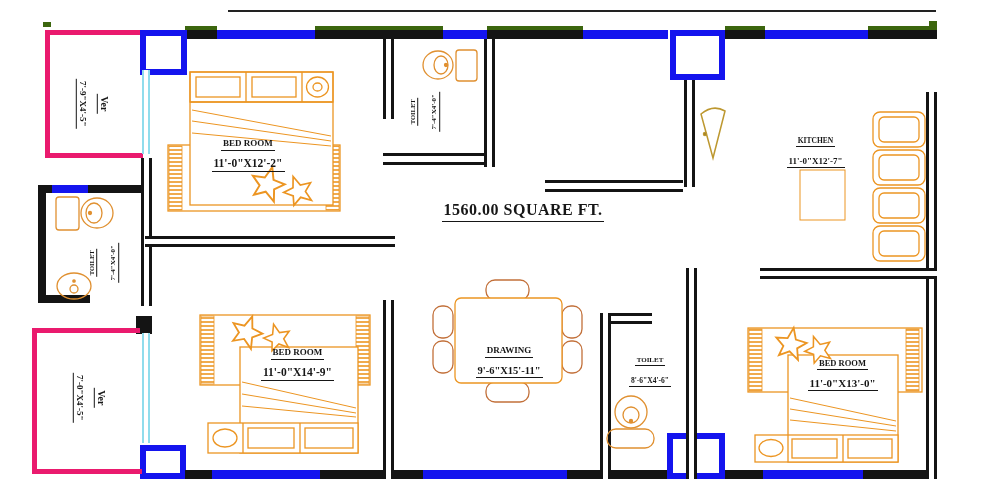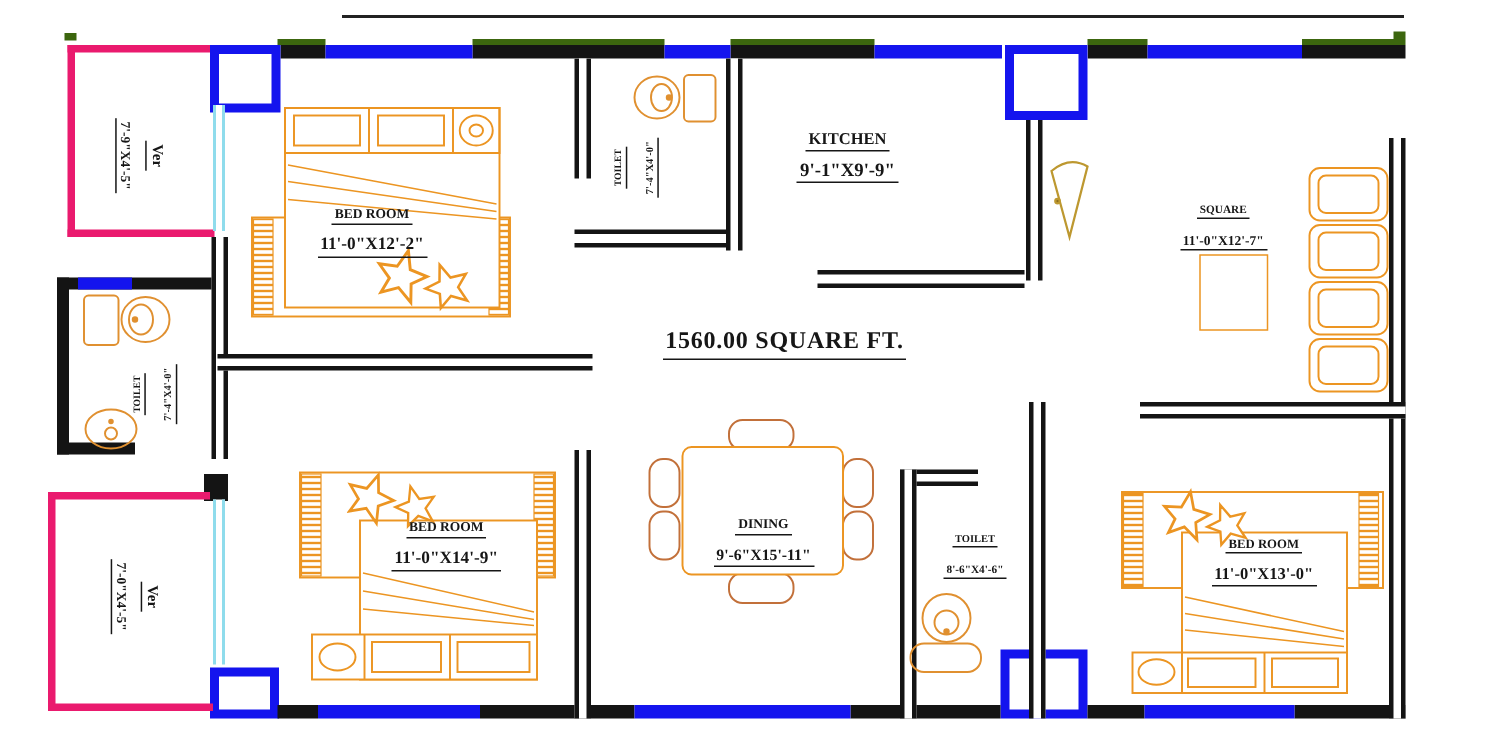--- a/index.html
+++ b/index.html
@@ -208,27 +208,23 @@
   <div class="lbl" style="left:192px;top:131px;width:112px;">
     <div><span class="u" style="font-size:9px;">BED ROOM</span></div>
     <div><span class="u" style="font-size:11.5px;">11'-0"X12'-2"</span></div>
   </div>
 
   <div class="lbl rotccw" style="left:391px;top:91px;width:60px;">
     <div><span class="u" style="font-size:6.5px;">TOILET</span></div>
     <div><span class="u" style="font-size:7px;">7'-4"X4'-0"</span></div>
   </div>
 
-  <div class="lbl" style="left:515px;top:82px;width:100px;">
-    <div><span class="u" style="font-size:11px;">KITCHEN</span></div>
-    <div><span class="u" style="font-size:12.5px;">9'-1"X9'-9"</span></div>
-  </div>
 
   <div class="lbl" style="left:763px;top:128px;width:105px;">
-    <div><span class="u" style="font-size:7.5px;">SQUARE</span></div>
+    <div><span class="u" style="font-size:7.5px;">KITCHEN</span></div>
     <div><span class="u" style="font-size:9px;">11'-0"X12'-7"</span></div>
   </div>
 
   <div class="lbl rot90" style="left:62px;top:83px;width:66px;">
     <div><span class="u" style="font-size:10px;">Ver</span></div>
     <div><span class="u" style="font-size:9px;">7'-9"X4'-5"</span></div>
   </div>
 
   <div class="lbl rotccw" style="left:70px;top:242px;width:60px;">
     <div><span class="u" style="font-size:6.5px;">TOILET</span></div>
@@ -239,31 +235,31 @@
     <div><span class="u" style="font-size:10px;">Ver</span></div>
     <div><span class="u" style="font-size:9px;">7'-0"X4'-5"</span></div>
   </div>
 
   <div class="lbl" style="left:240px;top:340px;width:115px;">
     <div><span class="u" style="font-size:9px;">BED ROOM</span></div>
     <div><span class="u" style="font-size:11.5px;">11'-0"X14'-9"</span></div>
   </div>
 
   <div class="lbl" style="left:455px;top:338px;width:108px;">
-    <div><span class="u" style="font-size:9px;">DINING</span></div>
+    <div><span class="u" style="font-size:9px;">DRAWING</span></div>
     <div><span class="u" style="font-size:10.5px;">9'-6"X15'-11"</span></div>
   </div>
 
   <div class="lbl" style="left:608px;top:347px;width:84px;">
     <div><span class="u" style="font-size:7px;">TOILET</span></div>
     <div><span class="u" style="font-size:7.5px;">8'-6"X4'-6"</span></div>
   </div>
 
   <div class="lbl" style="left:790px;top:351px;width:105px;">
     <div><span class="u" style="font-size:8.5px;">BED ROOM</span></div>
     <div><span class="u" style="font-size:11px;">11'-0"X13'-0"</span></div>
   </div>
 
   <div class="lbl" style="left:408px;top:200px;width:230px;">
-    <div style="margin-top:18px;"><span class="u t-area">1560.00 SQUARE FT.</span></div>
+    <div style="margin-top:0;"><span class="u t-area">1560.00 SQUARE FT.</span></div>
   </div>
 
 </div>
 
 </body></html>

